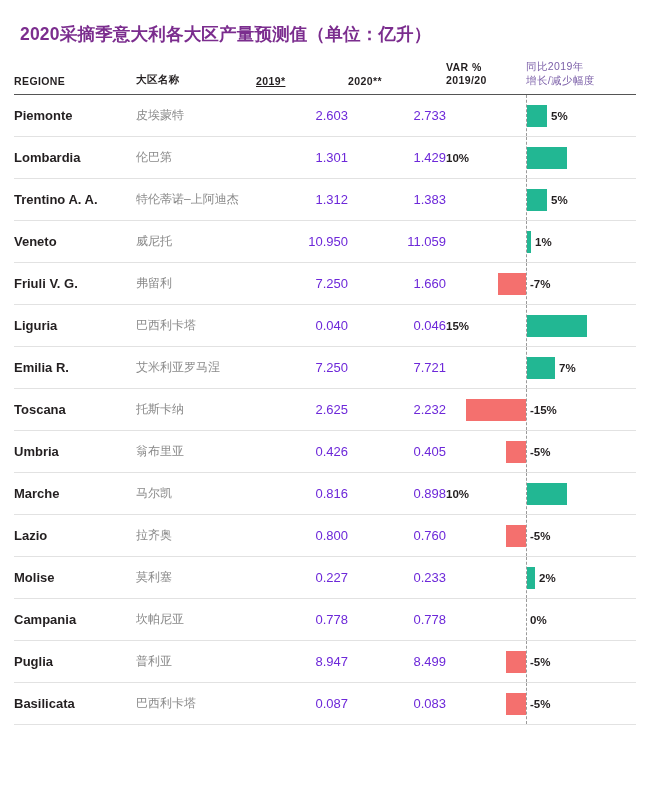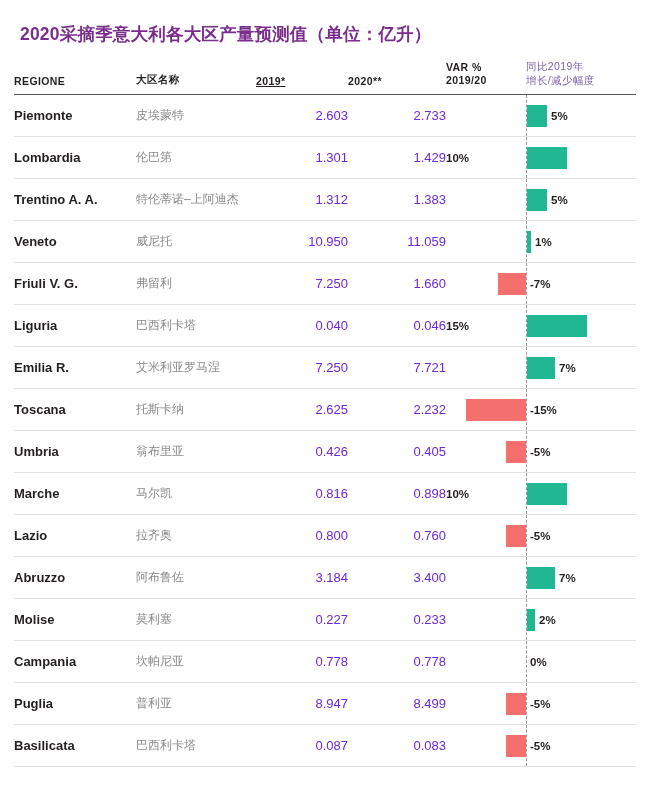--- a/index.html
+++ b/index.html
@@ -315,34 +315,20 @@
           <td class="varlbl"></td>
           <td class="barcell">
             <div class="barwrap">
               <div class="axis"></div>
               <div class="bar neg" style="width: 20px; left: -10px;"></div>
               <div class="bar-label" style="left: 14px;">-5%</div>
             </div>
           </td>
         </tr>
         <tr class="row">
-          <td class="region">Abruzzo</td>
-          <td class="cn">阿布鲁佐</td>
-          <td class="num">3.184</td>
-          <td class="num">3.400</td>
-          <td class="varlbl"></td>
-          <td class="barcell">
-            <div class="barwrap">
-              <div class="axis"></div>
-              <div class="bar pos" style="width: 28px;"></div>
-              <div class="bar-label" style="left: 43px;">7%</div>
-            </div>
-          </td>
-        </tr>
-        <tr class="row">
           <td class="region">Molise</td>
           <td class="cn">莫利塞</td>
           <td class="num">0.227</td>
           <td class="num">0.233</td>
           <td class="varlbl"></td>
           <td class="barcell">
             <div class="barwrap">
               <div class="axis"></div>
               <div class="bar pos" style="width: 8px;"></div>
               <div class="bar-label" style="left: 23px;">2%</div>

